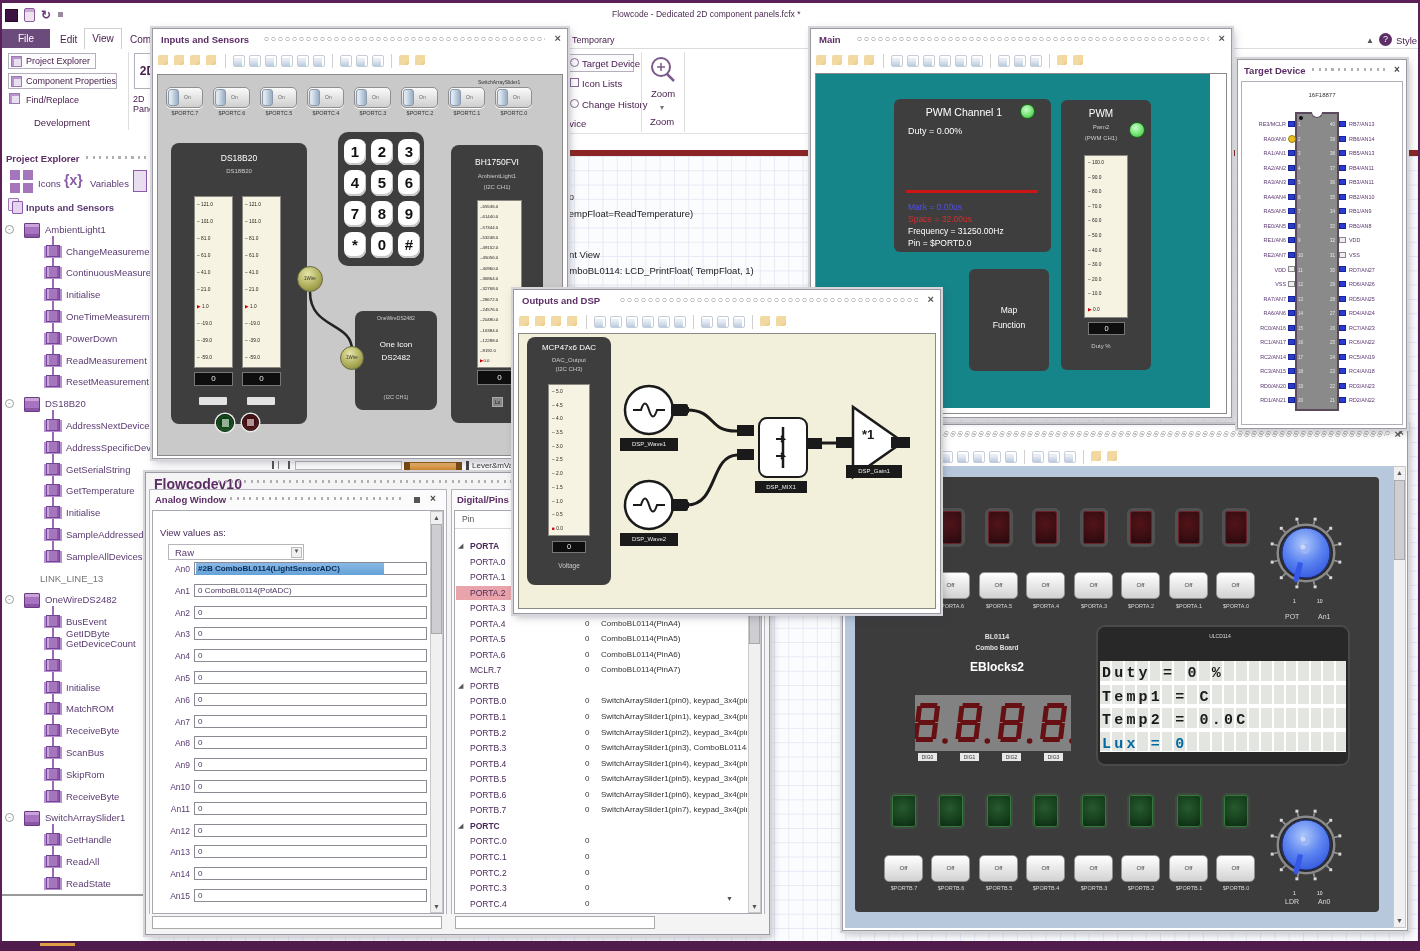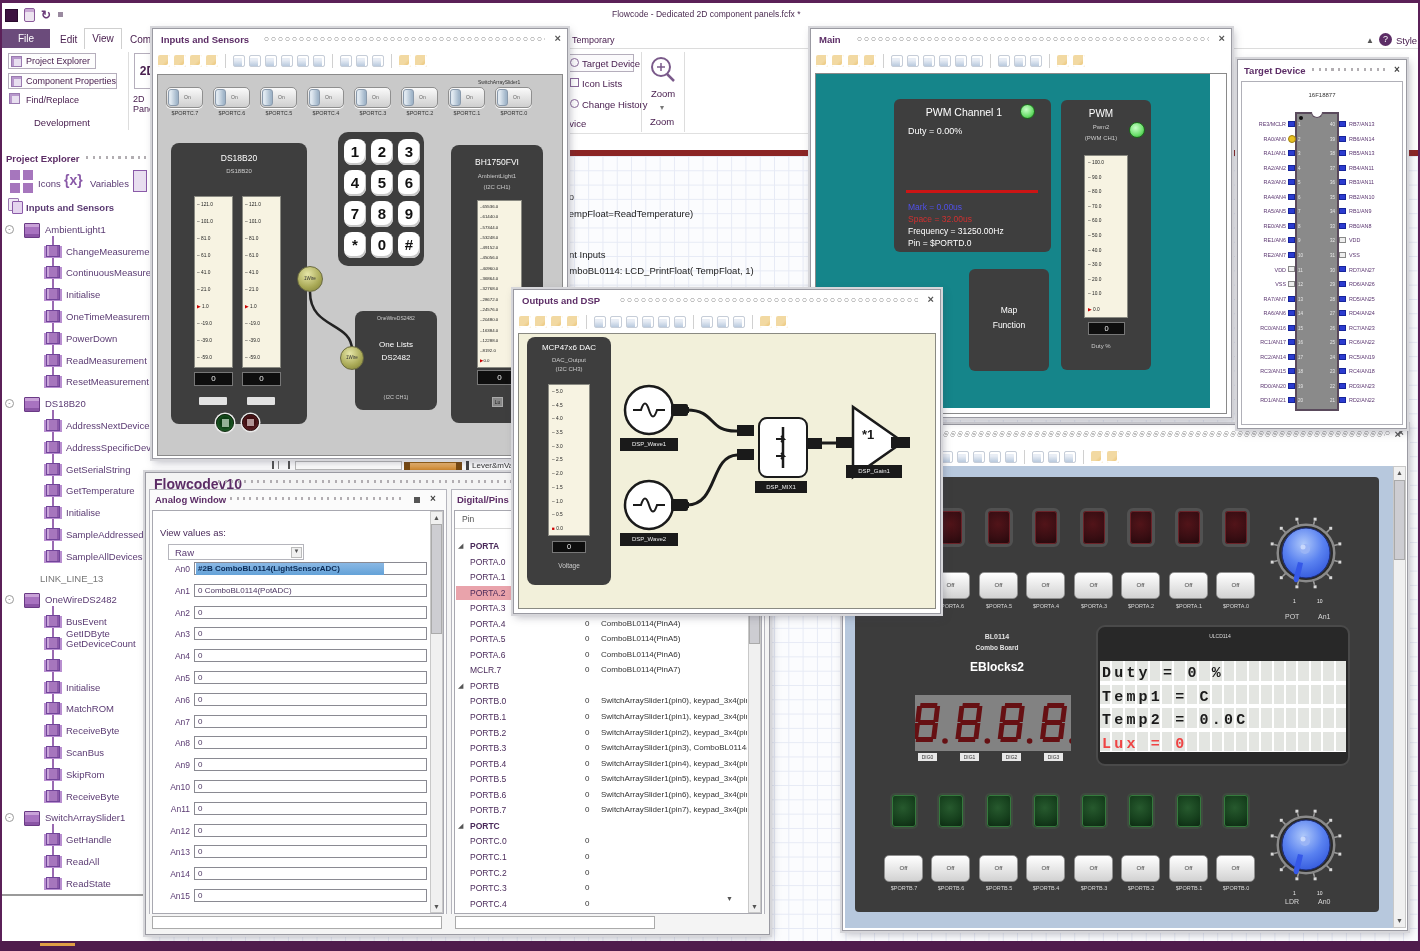--- a/index.html
+++ b/index.html
@@ -90,21 +90,21 @@
   </svg>
 <div class="ab rib" style="left:651px;top:88px;z-index:1">Zoom</div>
 <div class="ab" style="left:660px;top:103px;font-size:8px;color:#777;z-index:1">▾</div>
 <div class="ab rib" style="left:650px;top:116px;z-index:1">Zoom</div>
 <div class="ab" style="left:684px;top:52px;width:1px;height:80px;background:#ddd;z-index:1"></div>
 <div class="ab" style="left:562px;top:133px;width:420px;height:1px;background:#e0e0e0;z-index:1"></div>
 <div class="ab" style="left:2px;top:150px;width:1418px;height:6px;background:#8b2525;z-index:1"></div>
 <div class="ab gridbg" style="left:2px;top:156px;width:1416px;height:785px;z-index:0"></div>
 <div class="ab" style="left:569px;top:192px;font-size:9px;color:#333;z-index:1">o</div>
 <div class="ab" style="left:564px;top:208px;font-size:9.5px;color:#222;z-index:1">TempFloat=ReadTemperature)</div>
-<div class="ab" style="left:569px;top:249px;font-size:9.5px;color:#222;z-index:1">nt Inputs</div>
+<div class="ab" style="left:569px;top:249px;font-size:9.5px;color:#222;z-index:1">nt View</div>
 <div class="ab" style="left:564px;top:265px;font-size:9.5px;color:#222;z-index:1">omboBL0114: LCD_PrintFloat( TempFloat, 1)</div>
 <div class="ab" style="left:152px;top:458px;width:660px;height:14px;background:#fdfdfe;z-index:1"></div>
 <div class="ab" style="left:272px;top:460px;width:2px;height:9px;background:#555;z-index:2"></div>
 <div class="ab" style="left:278px;top:460px;width:1px;height:9px;background:#888;z-index:2"></div>
 <div class="ab" style="left:288px;top:460px;width:2px;height:9px;background:#555;z-index:2"></div>
 <div class="ab" style="left:295px;top:461px;width:107px;height:9px;background:#fff;border:1px solid #bbb;z-index:2"></div>
 <div class="ab" style="left:406px;top:462px;width:54px;height:9px;background:linear-gradient(180deg,#f0b870,#d08830);border:1px solid #9a6010;z-index:2"></div>
 <div class="ab" style="left:404px;top:462px;width:6px;height:9px;background:#7a4a10;z-index:3"></div>
 <div class="ab" style="left:456px;top:462px;width:6px;height:9px;background:#7a4a10;z-index:3"></div>
 <div class="ab" style="left:466px;top:461px;width:3px;height:9px;background:#444;z-index:2"></div>
@@ -408,21 +408,21 @@
 <div class="ab" style="left:918px;top:753px;width:19px;height:8px;background:#e8e8e8;text-align:center;font-size:5px;line-height:8px;color:#333;z-index:13">DIG0</div>
 <div class="ab" style="left:960px;top:753px;width:19px;height:8px;background:#e8e8e8;text-align:center;font-size:5px;line-height:8px;color:#333;z-index:13">DIG1</div>
 <div class="ab" style="left:1002px;top:753px;width:19px;height:8px;background:#e8e8e8;text-align:center;font-size:5px;line-height:8px;color:#333;z-index:13">DIG2</div>
 <div class="ab" style="left:1044px;top:753px;width:19px;height:8px;background:#e8e8e8;text-align:center;font-size:5px;line-height:8px;color:#333;z-index:13">DIG3</div>
 <div class="ab" style="left:1096px;top:625px;width:254px;height:141px;background:#282828;border:2px solid #4a4a4a;border-radius:9px;z-index:13"></div>
 <div class="ab" style="left:1190px;top:633px;width:60px;text-align:center;font-size:5px;color:#ddd;z-index:14">ULCD114</div>
 <div class="ab" style="left:1100px;top:661px;width:246px;height:91px;z-index:14;background:repeating-linear-gradient(90deg,transparent 0 10.4px,#fff 10.4px 12.4px),repeating-linear-gradient(180deg,#e3e5e1 0 19.6px,#fff 19.6px 23.6px)"></div>
 <div class="ab" style="left:1102px;top:665px;font-family:'Liberation Mono',monospace;font-weight:bold;font-size:15px;letter-spacing:3.2px;color:#1a1a1a;z-index:15">Duty = 0 %</div>
 <div class="ab" style="left:1102px;top:689px;font-family:'Liberation Mono',monospace;font-weight:bold;font-size:15px;letter-spacing:3.2px;color:#1a1a1a;z-index:15">Temp1 = C</div>
 <div class="ab" style="left:1102px;top:712px;font-family:'Liberation Mono',monospace;font-weight:bold;font-size:15px;letter-spacing:3.2px;color:#1a1a1a;z-index:15">Temp2 = 0.0C</div>
-<div class="ab" style="left:1102px;top:736px;font-family:'Liberation Mono',monospace;font-weight:bold;font-size:15px;letter-spacing:3.2px;color:#ef4444;z-index:15">Lux = 0</div>
+<div class="ab" style="left:1102px;top:736px;font-family:'Liberation Mono',monospace;font-weight:bold;font-size:15px;letter-spacing:3.2px;color:#0369a1;z-index:15">Lux = 0</div>
 <div class="win" style="left:145px;top:472px;width:625px;height:463px;z-index:20;background:#f4f4f4"></div>
 <div class="ab" style="left:154px;top:476px;font-size:14px;font-weight:bold;color:#5c2d66;z-index:21">Flowcodev10</div>
 <div class="ab dots2" style="left:218px;top:480px;width:540px;z-index:21"></div>
 <div class="ab" style="left:149px;top:489px;width:298px;height:442px;background:#fbfbfb;border:1px solid #b5b5bd;z-index:21"></div>
 <div class="ab" style="left:155px;top:494px;font-size:9.5px;font-weight:bold;color:#5c2d66;z-index:22">Analog Window</div>
 <div class="ab dots2" style="left:230px;top:497px;width:175px;z-index:22"></div>
 <div class="ab" style="left:414px;top:497px;width:6px;height:6px;background:#555;z-index:22"></div>
 <div class="ab" style="left:430px;top:493px;font-size:10px;color:#444;font-weight:bold;z-index:22">×</div>
 <div class="ab" style="left:152px;top:510px;width:292px;height:404px;background:#fff;border:1px solid #a8a8b0;overflow:hidden;z-index:22"></div>
 <div class="ab" style="left:160px;top:527px;font-size:9.5px;color:#4a2a5a;z-index:23">View values as:</div>
@@ -638,21 +638,21 @@
 <div class="key" style="left:371px;top:170px;width:22px;height:26px;font-size:15px;line-height:26px;z-index:33">5</div>
 <div class="key" style="left:398px;top:170px;width:22px;height:26px;font-size:15px;line-height:26px;z-index:33">6</div>
 <div class="key" style="left:344px;top:201px;width:22px;height:26px;font-size:15px;line-height:26px;z-index:33">7</div>
 <div class="key" style="left:371px;top:201px;width:22px;height:26px;font-size:15px;line-height:26px;z-index:33">8</div>
 <div class="key" style="left:398px;top:201px;width:22px;height:26px;font-size:15px;line-height:26px;z-index:33">9</div>
 <div class="key" style="left:344px;top:232px;width:22px;height:26px;font-size:15px;line-height:26px;z-index:33">*</div>
 <div class="key" style="left:371px;top:232px;width:22px;height:26px;font-size:15px;line-height:26px;z-index:33">0</div>
 <div class="key" style="left:398px;top:232px;width:22px;height:26px;font-size:15px;line-height:26px;z-index:33">#</div>
 <div class="panel" style="left:355px;top:311px;width:82px;height:99px;z-index:32"></div>
 <div class="ab" style="left:355px;top:315px;width:82px;text-align:center;font-size:5px;color:#ccc;z-index:33">OneWireDS2482</div>
-<div class="ab" style="left:355px;top:340px;width:82px;text-align:center;font-size:8px;color:#fff;z-index:33">One Lists</div>
+<div class="ab" style="left:355px;top:340px;width:82px;text-align:center;font-size:8px;color:#fff;z-index:33">One Icon</div>
 <div class="ab" style="left:355px;top:353px;width:82px;text-align:center;font-size:8px;color:#fff;z-index:33">DS2482</div>
 <div class="ab" style="left:355px;top:394px;width:82px;text-align:center;font-size:5.5px;color:#ccc;z-index:33">(I2C CH1)</div>
 <div class="panel" style="left:451px;top:145px;width:92px;height:278px;z-index:32"></div>
 <div class="ab" style="left:451px;top:157px;width:92px;text-align:center;font-size:8.5px;color:#fff;z-index:33">BH1750FVI</div>
 <div class="ab" style="left:451px;top:173px;width:92px;text-align:center;font-size:6px;color:#ccc;z-index:33">AmbientLight1</div>
 <div class="ab" style="left:451px;top:184px;width:92px;text-align:center;font-size:6px;color:#ccc;z-index:33">(I2C CH1)</div>
 <div class="cream" style="left:477px;top:200px;width:45px;height:168px;z-index:33"></div>
 <div class="ab tick" style="left:480px;top:205px;font-size:4.4px;z-index:34">–65536.0</div>
 <div class="ab tick" style="left:480px;top:215px;font-size:4.4px;z-index:34">–61440.0</div>
 <div class="ab tick" style="left:480px;top:226px;font-size:4.4px;z-index:34">–57344.0</div>

